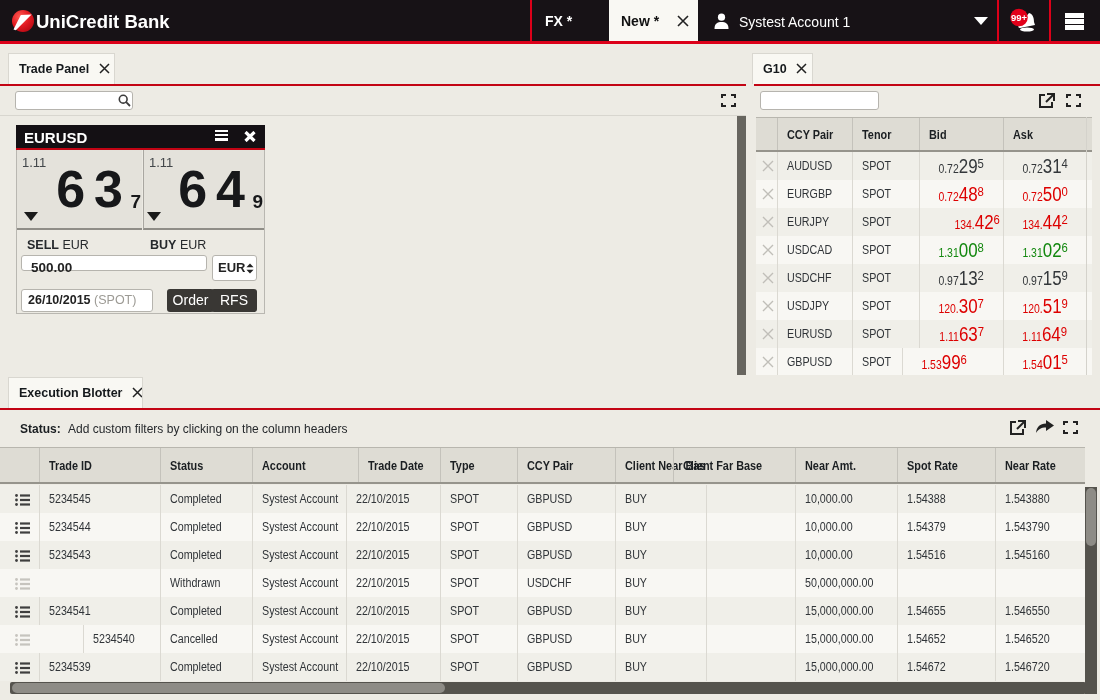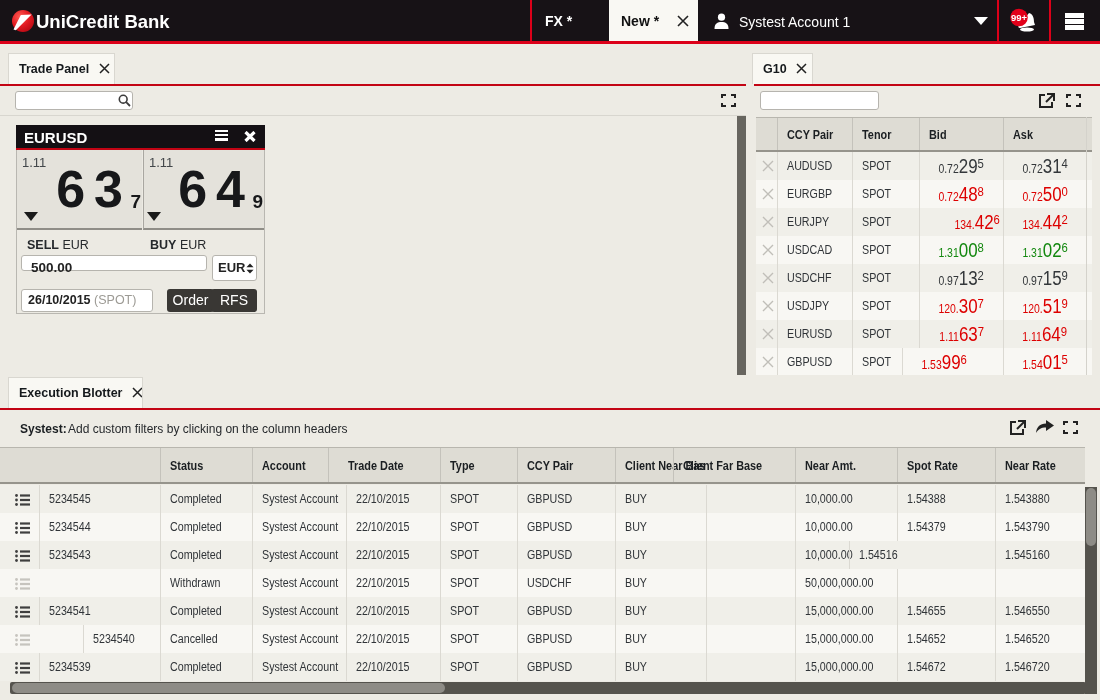--- a/index.html
+++ b/index.html
@@ -257,38 +257,39 @@
       <div class="cell" style="left:247px; width:83px; text-align:center; padding-left:0;"><span class="sxc" style="color:#dd0000"><span style="font-size:12px;">1.54</span><span style="font-size:19.5px;">01</span><span style="font-size:13px; position:relative; top:-5px;">5</span></span></div>
     </div>
   </div>
 
 <div class="abs paneltab" style="left:8px; top:377px; width:135px;">Execution Blotter
   <span class="tabx"><svg width="11" height="11" viewBox="0 0 11 11">
         <path d="M1 1 L10 10 M10 1 L1 10" stroke="#222" stroke-width="1.5"></path>
       </svg></span>
 </div>
 <div class="abs redline" style="left:0; top:408px; width:1100px;"></div>
-<div class="abs" style="left:20px; top:422px; font-size:12px; font-weight:bold; color:#1b1f22;">Systest:</div>
+<div class="abs" style="left:20px; top:422px; font-size:12px; font-weight:bold; color:#1b1f22;">Status:</div>
 <div class="abs" style="left:68px; top:422px; font-size:12px; color:#26292c;">Add custom filters by clicking on the column headers</div>
 <svg class="abs" style="left:1010px; top:420px;" width="16" height="16" viewBox="0 0 16 16">
   <path d="M13 9 L13 14 L1 14 L1 2 L6 2" fill="none" stroke="#222" stroke-width="2"></path>
   <path d="M8 1 L15 1 L15 8" fill="none" stroke="#222" stroke-width="2"></path>
   <path d="M15 1 L7 9" stroke="#222" stroke-width="2"></path>
 </svg>
 <svg class="abs" style="left:1036px; top:420px;" width="18" height="15" viewBox="0 0 18 15">
   <path d="M10 0 L18 5.5 L10 11 L10 7.5 C5 7.5 2 9.5 0 13 C0.5 7 4 3.8 10 3.5 Z" fill="#222"></path>
 </svg>
 <svg class="abs" style="left:1063px; top:421px;" width="15" height="13" viewBox="0 0 15 13">
   <path d="M1 4 L1 1 L5 1 M10 1 L14 1 L14 4 M14 9 L14 12 L10 12 M5 12 L1 12 L1 9" fill="none" stroke="#222" stroke-width="2"></path>
 </svg>
 
 <div class="abs thead" id="bhead" style="left:0; top:447px; width:1085px; height:37px;">
+  <div class="hcell" style="left:39px; width:121px; line-height:37px;"><span class="sx">Trade ID</span></div>
   <div class="hcell" style="left:160px; width:92px; line-height:37px;"><span class="sx">Status</span></div>
   <div class="hcell" style="left:252px; width:94px; line-height:37px;"><span class="sx">Account</span></div>
-  <div class="hcell" style="left:328px; width:94px; line-height:37px;text-align:center;"><span class="sx">Trade Date</span></div>
+  <div class="hcell" style="left:358px; width:94px; line-height:37px;"><span class="sx">Trade Date</span></div>
   <div class="hcell" style="left:440px; width:77px; line-height:37px;"><span class="sx">Type</span></div>
   <div class="hcell" style="left:517px; width:98px; line-height:37px;"><span class="sx">CCY Pair</span></div>
   <div class="hcell" style="left:615px; width:91px; line-height:37px;"><span class="sx">Client Near Base</span></div>
   <div class="hcell" style="left:673px; width:89px; line-height:37px;"><span class="sx">Client Far Base</span></div>
   <div class="hcell" style="left:795px; width:102px; line-height:37px;"><span class="sx">Near Amt.</span></div>
   <div class="hcell" style="left:897px; width:98px; line-height:37px;"><span class="sx">Spot Rate</span></div>
   <div class="hcell" style="left:995px; width:90px; line-height:37px;"><span class="sx">Near Rate</span></div>
 </div>
 <div class="abs" id="brows" style="left:0; top:485px; width:1085px; height:196px; overflow:hidden;">
     <div class="row rca" style="top:0px;">
@@ -344,21 +345,21 @@
       </svg>
       <div class="cell" style="left:39px; width:121px;"><span class="sx">5234543</span></div>
       <div class="cell" style="left:160px; width:92px;"><span class="sx">Completed</span></div>
       <div class="cell" style="left:252px; width:94px;"><span class="sx">Systest Account</span></div>
       <div class="cell" style="left:346px; width:94px;"><span class="sx">22/10/2015</span></div>
       <div class="cell" style="left:440px; width:77px;"><span class="sx">SPOT</span></div>
       <div class="cell" style="left:517px; width:98px;"><span class="sx">GBPUSD</span></div>
       <div class="cell" style="left:615px; width:91px;"><span class="sx">BUY</span></div>
       <div class="cell" style="left:706px; width:89px;"></div>
       <div class="cell" style="left:795px; width:102px;"><span class="sx">10,000.00</span></div>
-      <div class="cell" style="left:849px; width:98px;"><span class="sx">1.54516</span></div>
+      <div class="cell" style="left:897px; width:98px;"><span class="sx">1.54516</span></div>
       <div class="cell" style="left:995px; width:90px;"><span class="sx">1.545160</span></div>
     </div>
     <div class="row rcb" style="top:84px;">
       <svg style="position:absolute; left:15px; top:8.5px;" width="15" height="12" viewBox="0 0 15 12">
         <circle cx="1.5" cy="1.5" r="1.4" fill="#c6c4be"></circle>
         <rect x="5" y="0.4" width="10" height="2.2" fill="#c6c4be"></rect>
         <circle cx="1.5" cy="6" r="1.4" fill="#c6c4be"></circle>
         <rect x="5" y="4.9" width="10" height="2.2" fill="#c6c4be"></rect>
         <circle cx="1.5" cy="10.5" r="1.4" fill="#c6c4be"></circle>
         <rect x="5" y="9.4" width="10" height="2.2" fill="#c6c4be"></rect>

